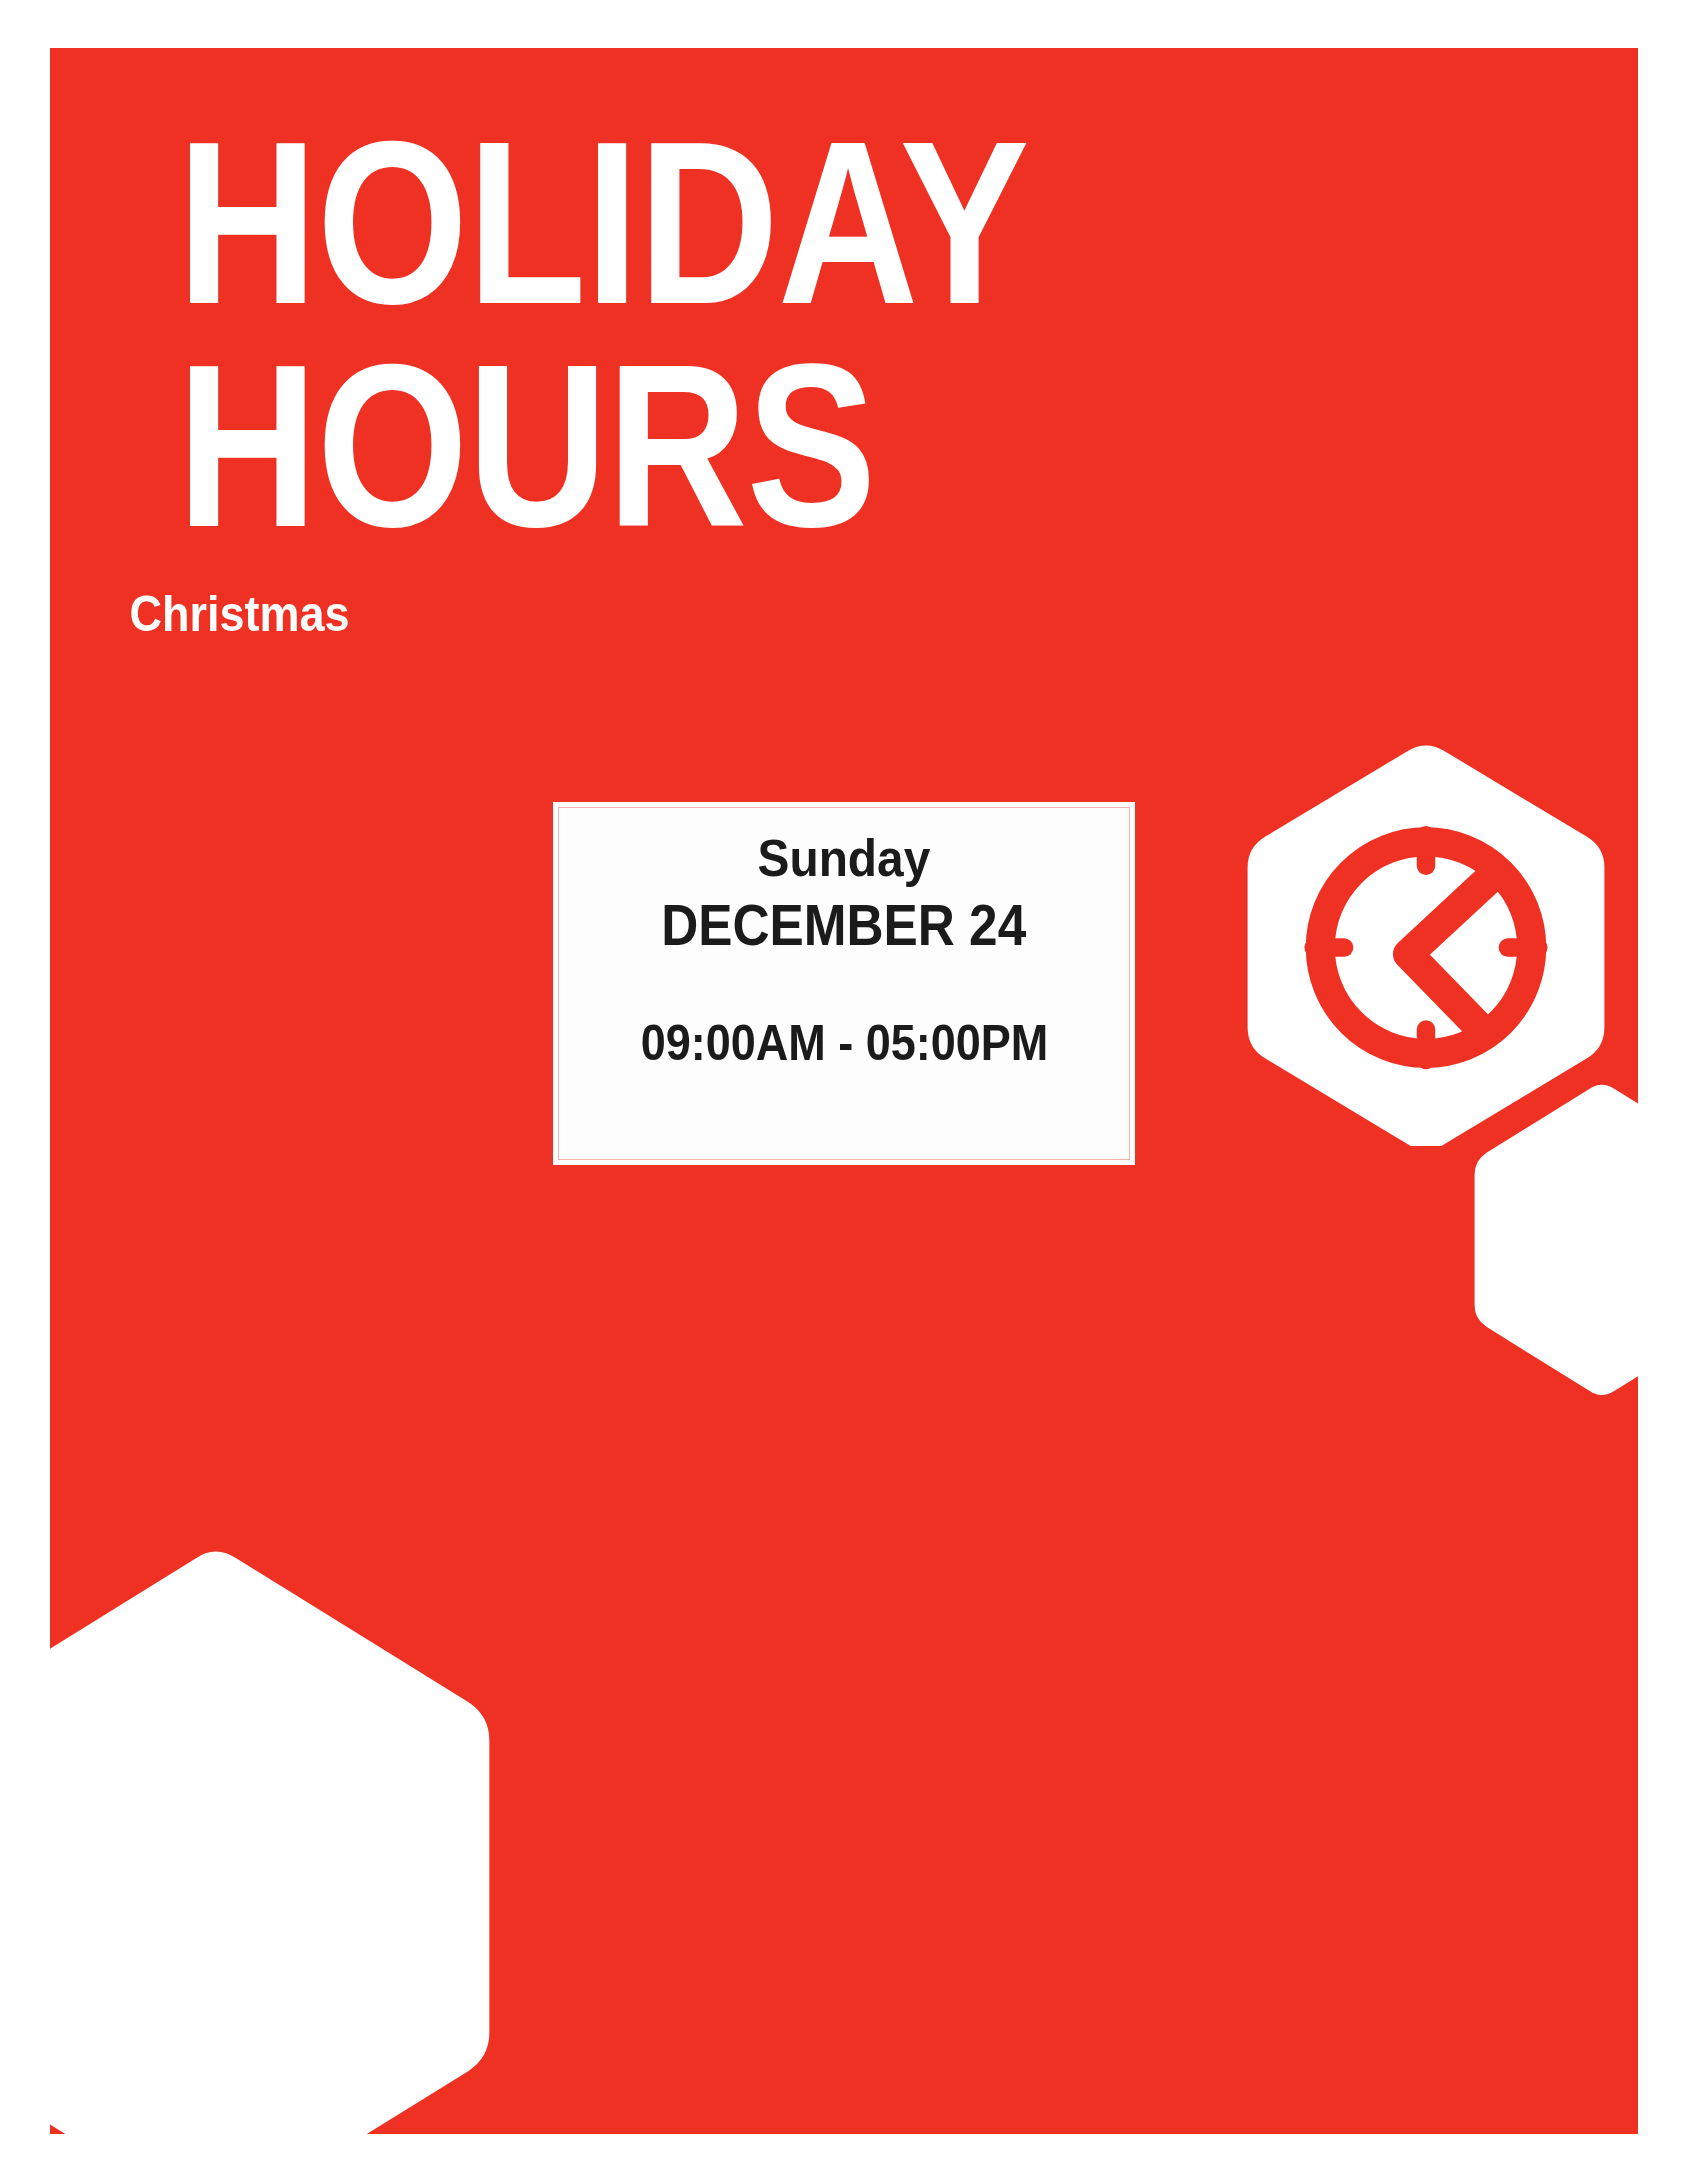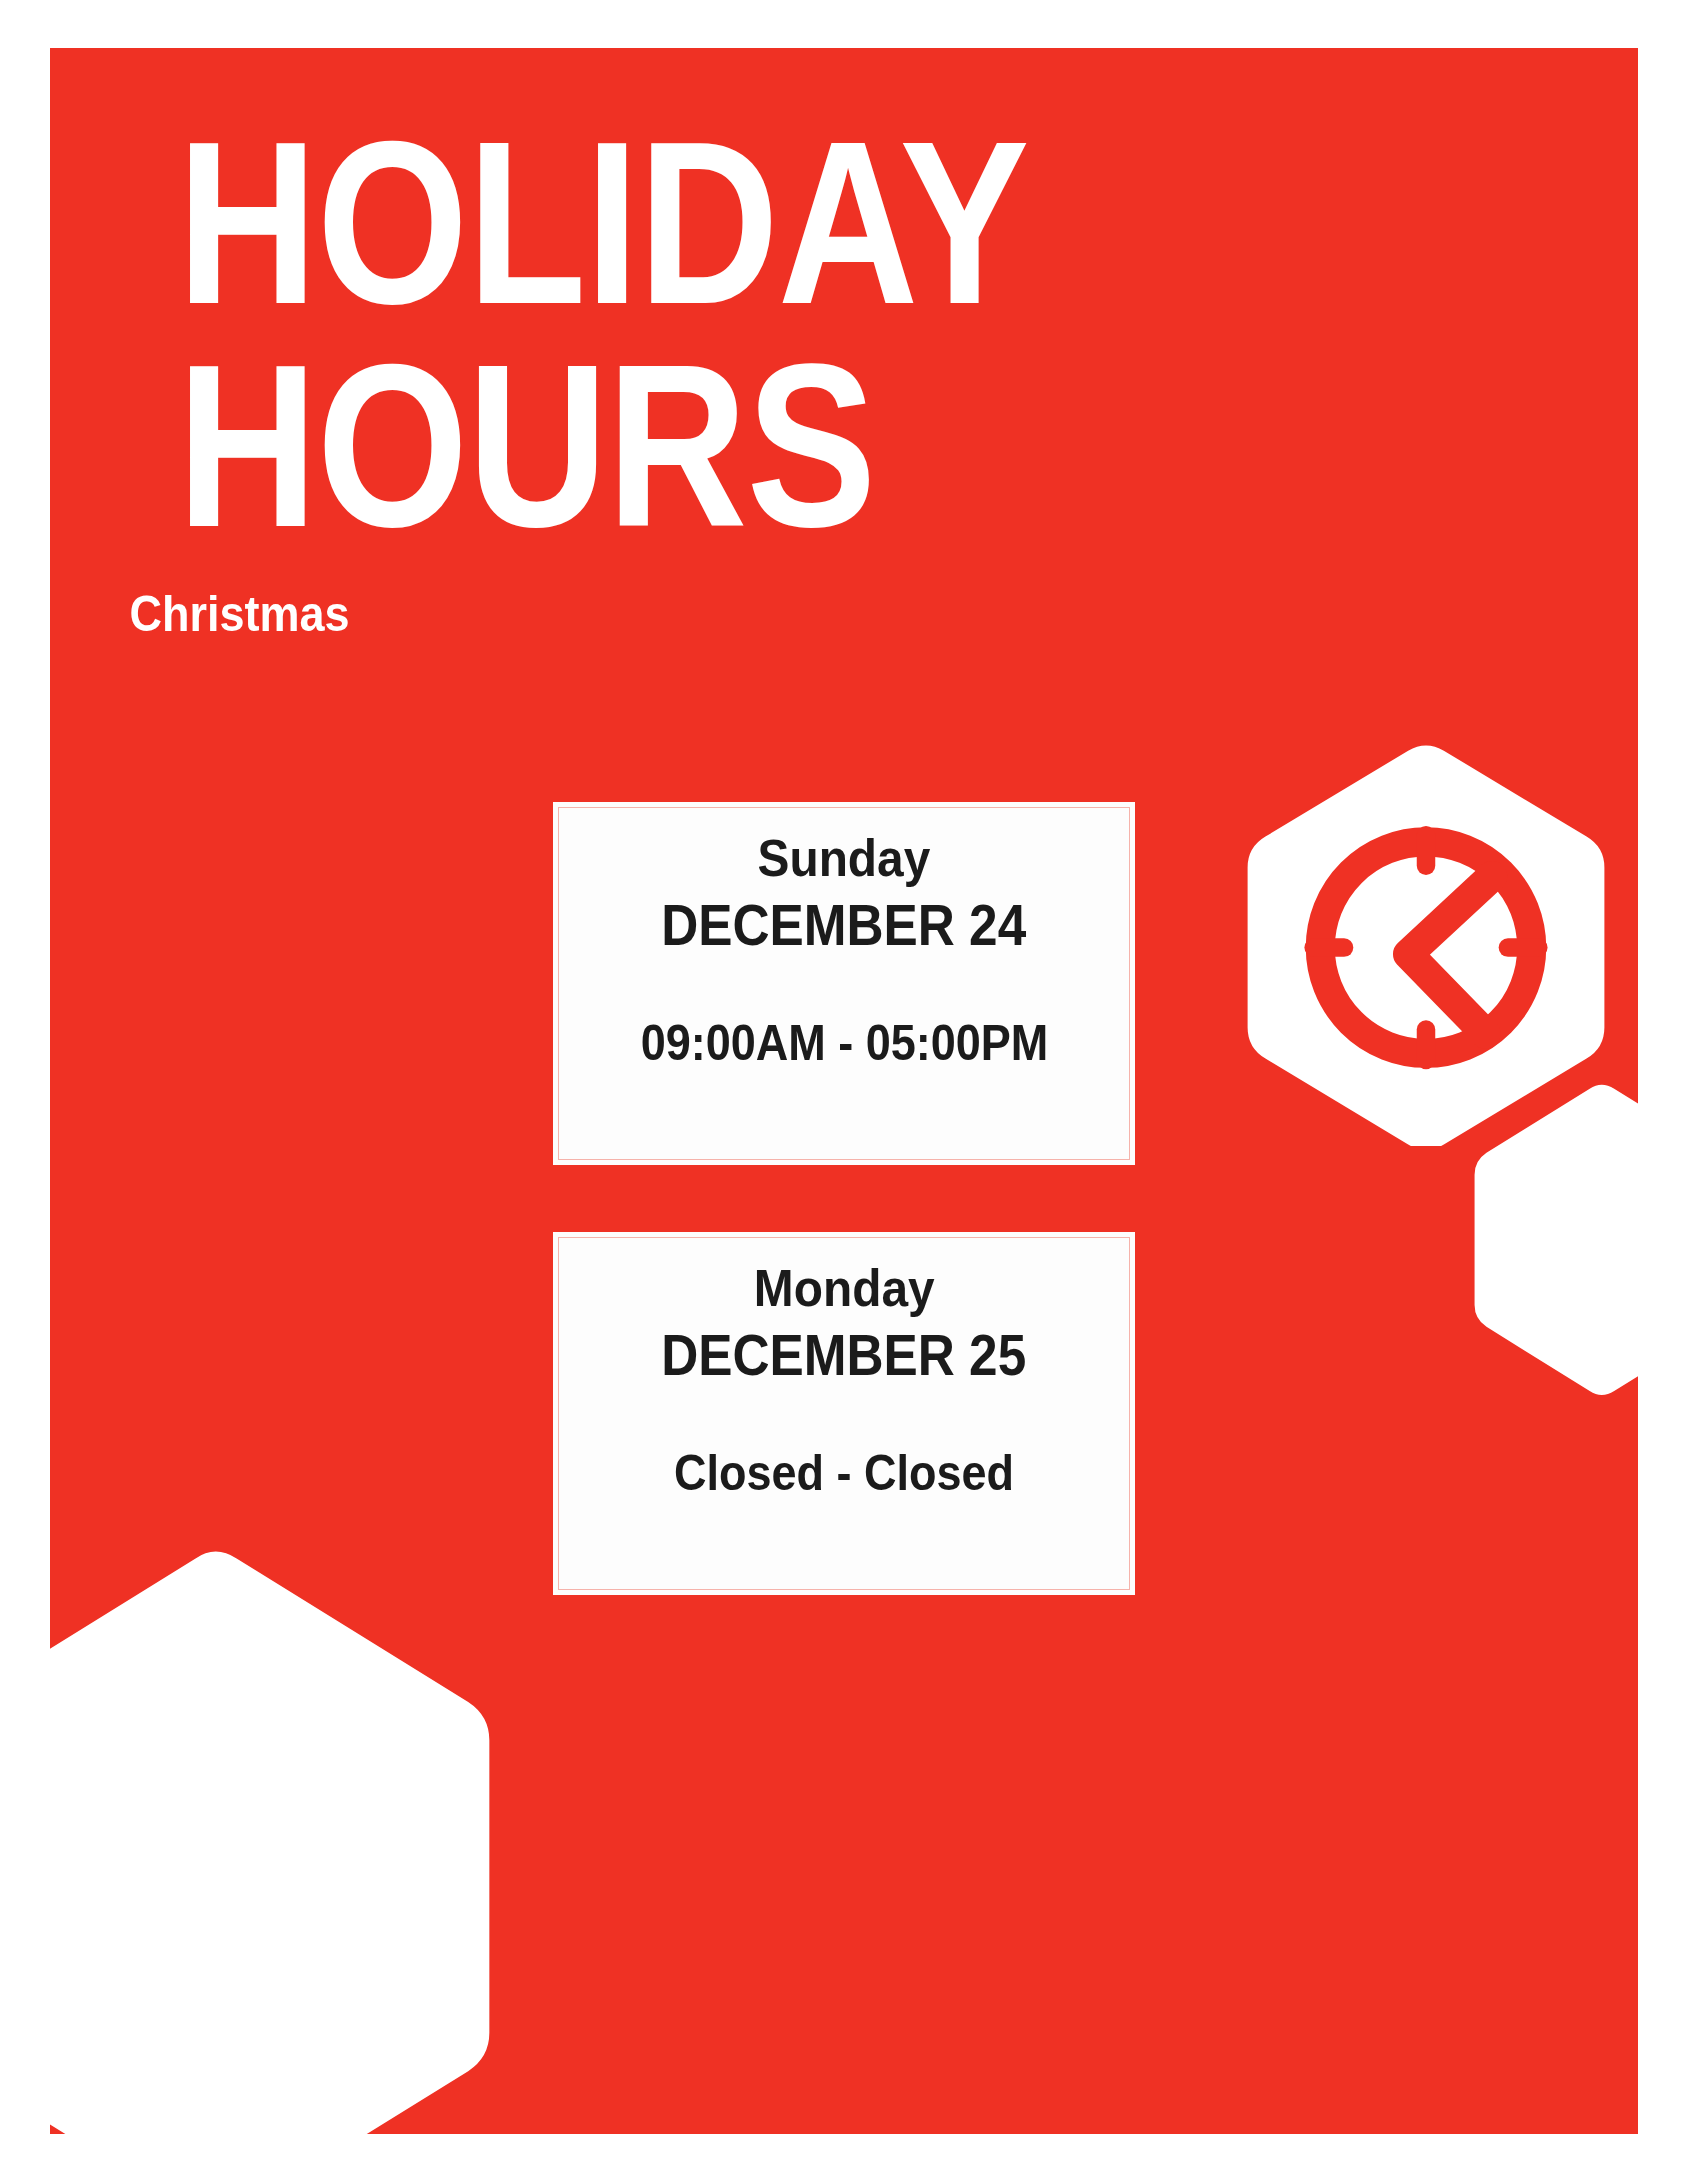--- a/index.html
+++ b/index.html
@@ -73,21 +73,21 @@
     white-space: nowrap;
   }
 
   
   #schedule-list {
     position: absolute;
     left: 503px;      
     top: 754px;      
     width: 582px;
     display: flex;
-    flex-direction: column;
+    flex-direction: row;
     gap: 67px;
     text-align: right;
   }
 
   .schedule-card {
     position: relative;
     width: 582px;
     height: 363px;
     background: #fdfdfd;
     display: flex;
@@ -224,24 +224,19 @@
     </div>
 
     <div id="schedule-list">
 
       <div class="schedule-card">
         <span class="card-day">Sunday</span>
         <span class="card-date">DECEMBER 24</span>
         <span class="card-hours">09:00AM - 05:00PM</span>
       </div>
 
-      <div class="schedule-card">
-        <span class="card-day">Monday</span>
-        <span class="card-date">DECEMBER 25</span>
-        <span class="card-hours">Closed - Closed</span>
-      </div>
 
 
     </div>
 
   </div>
 </div>
 
 
 </body></html>

